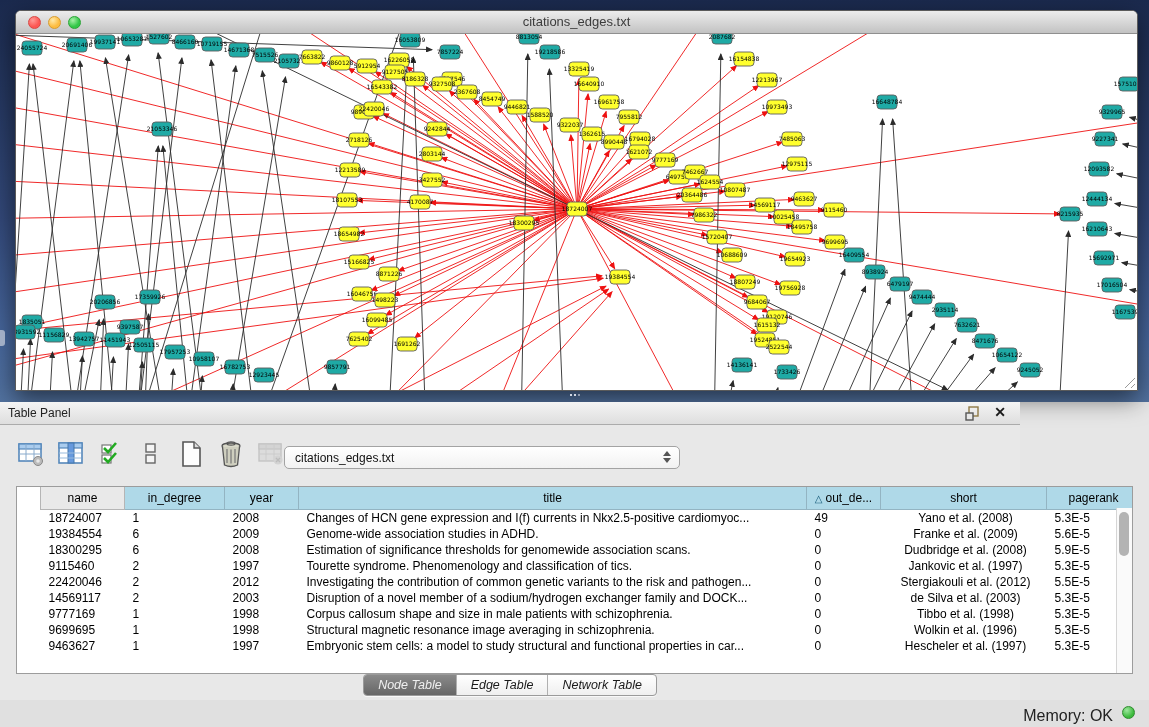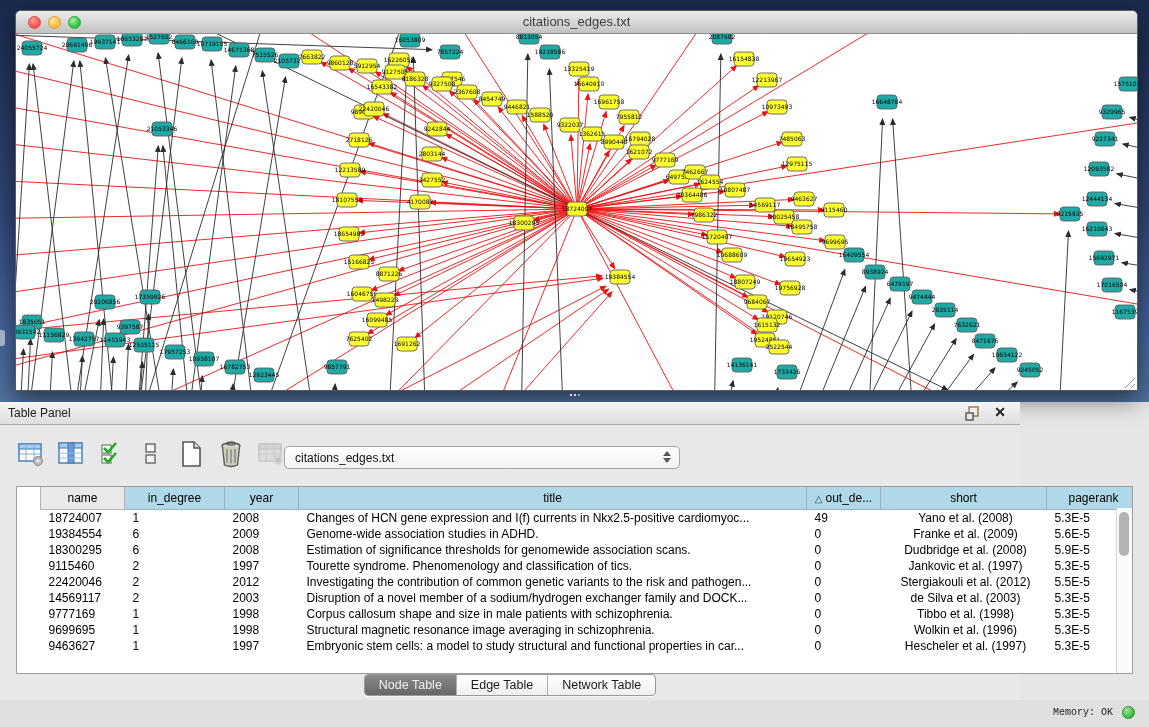--- a/index.html
+++ b/index.html
@@ -65,26 +65,26 @@
   td.c2{padding-left:14px;}
   td.c5{text-align:center;margin-top:21px;}
   td.c6{text-align:left;}
   .sortmark{font-size:10px;color:#145a78;margin-right:3px;}
   .vscroll{position:absolute;right:0;top:21px;bottom:0;width:15px;background:#fafafa;border-left:1px solid #d5d5d5;}
   .vthumb{position:absolute;left:2px;top:4px;width:10px;height:44px;border-radius:5px;background:#b3b3b3;}
 
   .tabbar{position:absolute;left:0;top:272px;width:100%;display:flex;justify-content:center;}
   .segctl{display:flex;border:1px solid #9a9a9a;border-radius:4px;overflow:hidden;
           background:linear-gradient(#ffffff,#efefef);box-shadow:0 1px 0 rgba(255,255,255,.7);}
-  .seg{padding:2px 14px;font-size:12.5px;color:#1a1a1a;height:16px;line-height:16px;border-left:1px solid #b0b0b0;}
+  .seg{padding:2px 14px;font-size:12.5px;color:#1a1a1a;height:16px;line-height:16px;border-left:1px solid #b0b0b0;font-style:italic;}
   .seg:first-child{border-left:none;}
   .seg.sel{background:linear-gradient(#8a8a8a,#666666);color:#f0f0f0;}
 
   .statusbar{position:absolute;left:0;top:700px;width:1149px;height:27px;background:#e0e0e0;}
-  .mem{position:absolute;right:36px;top:7px;font-size:10px;color:#222;font-family:Liberation Mono, monospace;}
+  .mem{position:absolute;right:36px;top:7px;font-size:16px;color:#222;}
   .memdot{position:absolute;right:14px;top:6px;width:13px;height:13px;border-radius:50%;
           background:radial-gradient(circle at 35% 30%,#9fe79f,#3cba3c 65%);border:1px solid #2e8b2e;box-sizing:border-box;}
 
   svg text{font-family:"DejaVu Sans",sans-serif;}
 </style>
 </head>
 <body>
 
 <div class="app">
 

